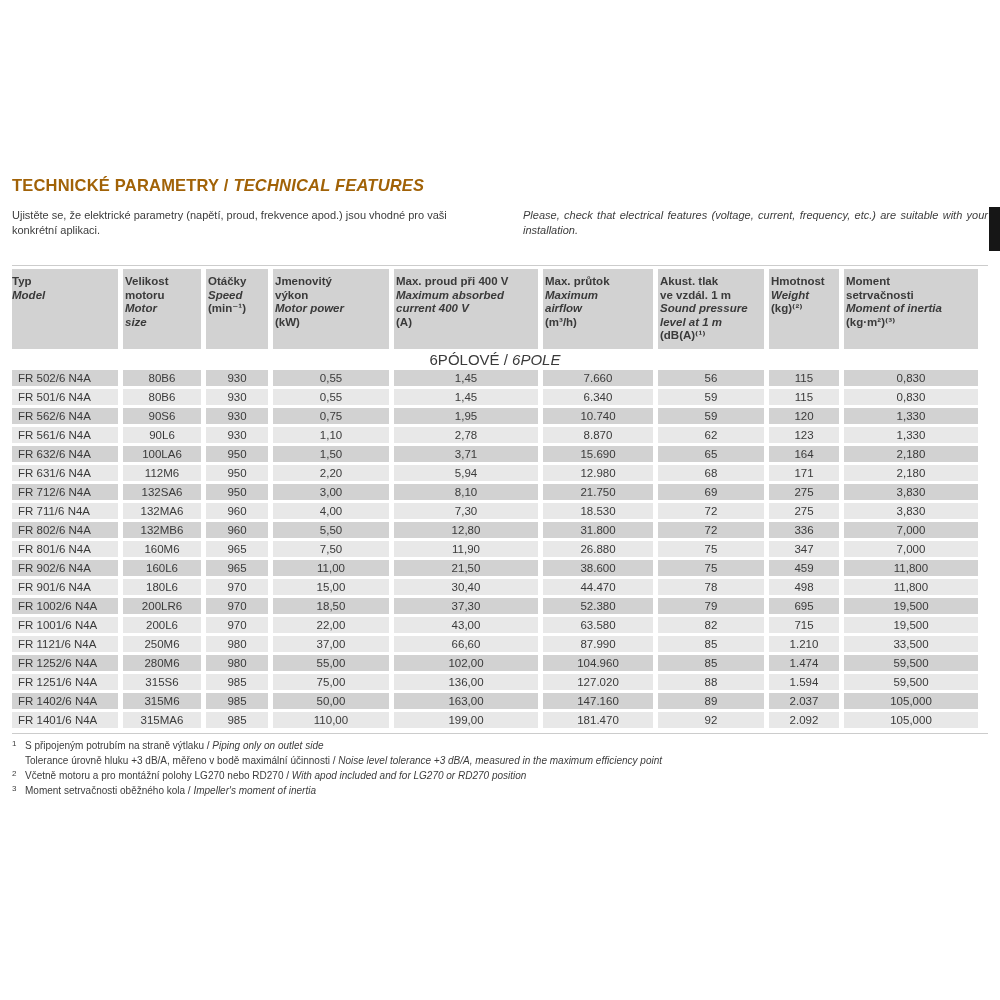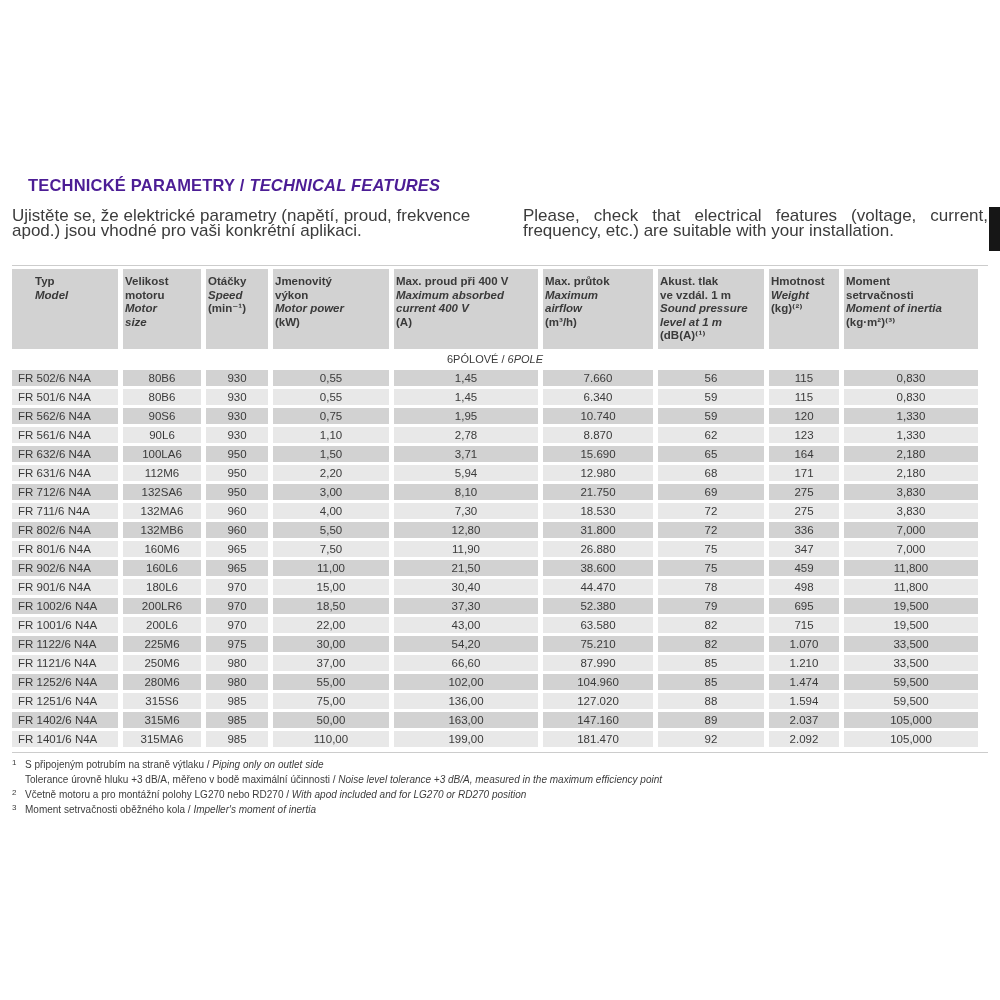--- a/index.html
+++ b/index.html
@@ -8,39 +8,39 @@
     background: #ffffff;
     font-family: "Liberation Sans", "DejaVu Sans", sans-serif;
     color: #3a3a3a;
     position: relative;
     overflow: hidden;
   }
   .page { padding: 0 12px; position: relative; }
 
   
   .title {
-    margin: 176px 0 0 16px;
+    margin: 176px 0 0 0;
     font-size: 16.5px;
     font-weight: bold;
-    color: #4c1d95;
+    color: #a16207;
     letter-spacing: 0.2px;
   }
   .title .en { font-style: italic; }
 
   
   .intro {
     display: flex;
     justify-content: space-between;
     margin-top: 13px;
-    font-size: 17px;
+    font-size: 11px;
     line-height: 15px;
     color: #3c3c3c;
   }
   .intro .cz-col { width: 462px; }
-  .intro .en-col { width: 465px; text-align: justify; }
+  .intro .en-col { width: 465px; font-style: italic; text-align: justify; }
 
   
   .edge-tab {
     position: absolute;
     right: 0; top: 207px;
     width: 11px; height: 44px;
     background: #161616;
   }
 
   
@@ -61,37 +61,37 @@
     overflow: hidden;
   }
   th {
     background: #d2d2d2;
     font-weight: bold;
     vertical-align: top;
     padding: 6px 2px 6px 2px;
     text-align: left;
     line-height: 13.5px;
   }
-  th.left { text-align: left; padding-left: 23px; }
+  th.left { text-align: left; padding-left: 0; }
   .hcz, .hen, .hunit { white-space: pre-line; }
   .hen { font-style: italic; }
   td {
     height: 16px;
     line-height: 16px;
     padding: 0 2px;
     text-align: center;
     white-space: nowrap;
   }
   td.left { text-align: left; padding-left: 6px; }
   tr.dark td { background: #d2d2d2; }
   tr.light td { background: #e8e8e8; }
   tr.section-row td {
     background: #ffffff;
     text-align: center;
-    font-size: 11px;
+    font-size: 15px;
     height: 15px; line-height: 15px;
   }
   tr.section-row .en { font-style: italic; }
 
   
   .footnotes {
     border-top: 1px solid #cccccc;
     margin-top: 2px;
     padding-top: 4px;
     font-size: 10px;
@@ -340,31 +340,20 @@
             <td class="left">FR 1001/6 N4A</td>
             <td class="center">200L6</td>
             <td class="center">970</td>
             <td class="center">22,00</td>
             <td class="center">43,00</td>
             <td class="center">63.580</td>
             <td class="center">82</td>
             <td class="center">715</td>
             <td class="center">19,500</td>
           </tr>
-          <tr class="dark">
-            <td class="left">FR 1122/6 N4A</td>
-            <td class="center">225M6</td>
-            <td class="center">975</td>
-            <td class="center">30,00</td>
-            <td class="center">54,20</td>
-            <td class="center">75.210</td>
-            <td class="center">82</td>
-            <td class="center">1.070</td>
-            <td class="center">33,500</td>
-          </tr>
           <tr class="light">
             <td class="left">FR 1121/6 N4A</td>
             <td class="center">250M6</td>
             <td class="center">980</td>
             <td class="center">37,00</td>
             <td class="center">66,60</td>
             <td class="center">87.990</td>
             <td class="center">85</td>
             <td class="center">1.210</td>
             <td class="center">33,500</td>

